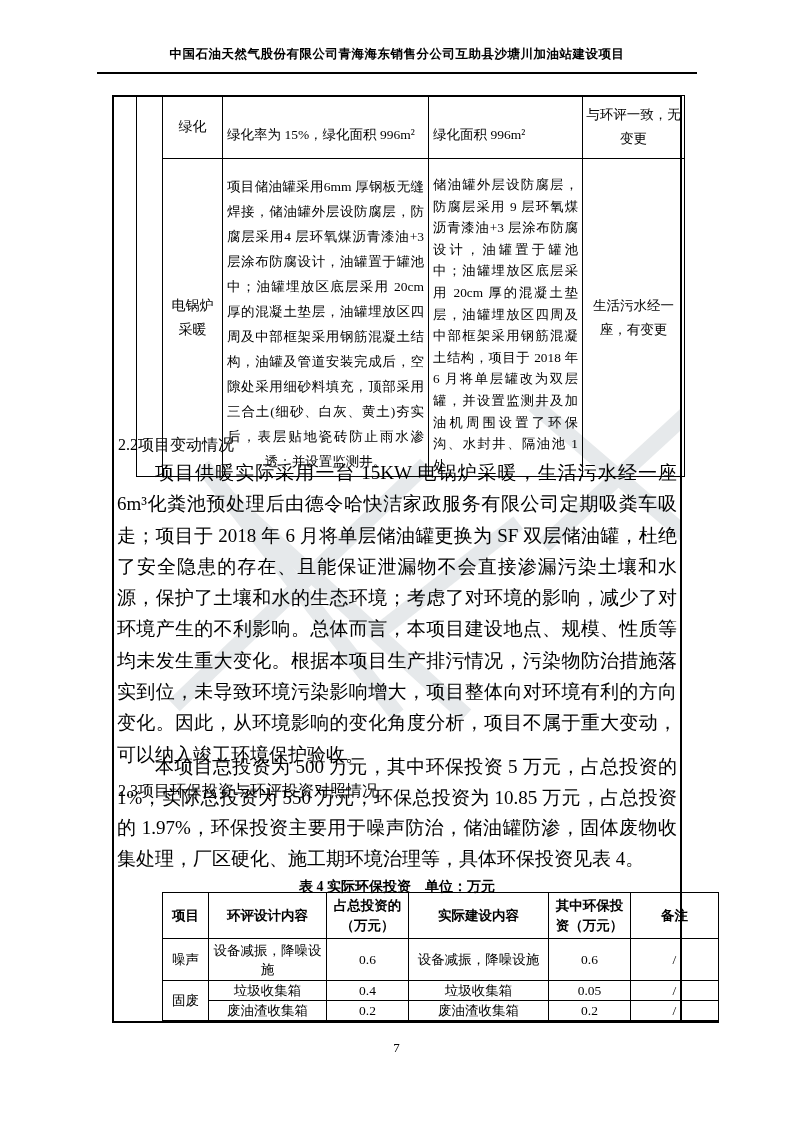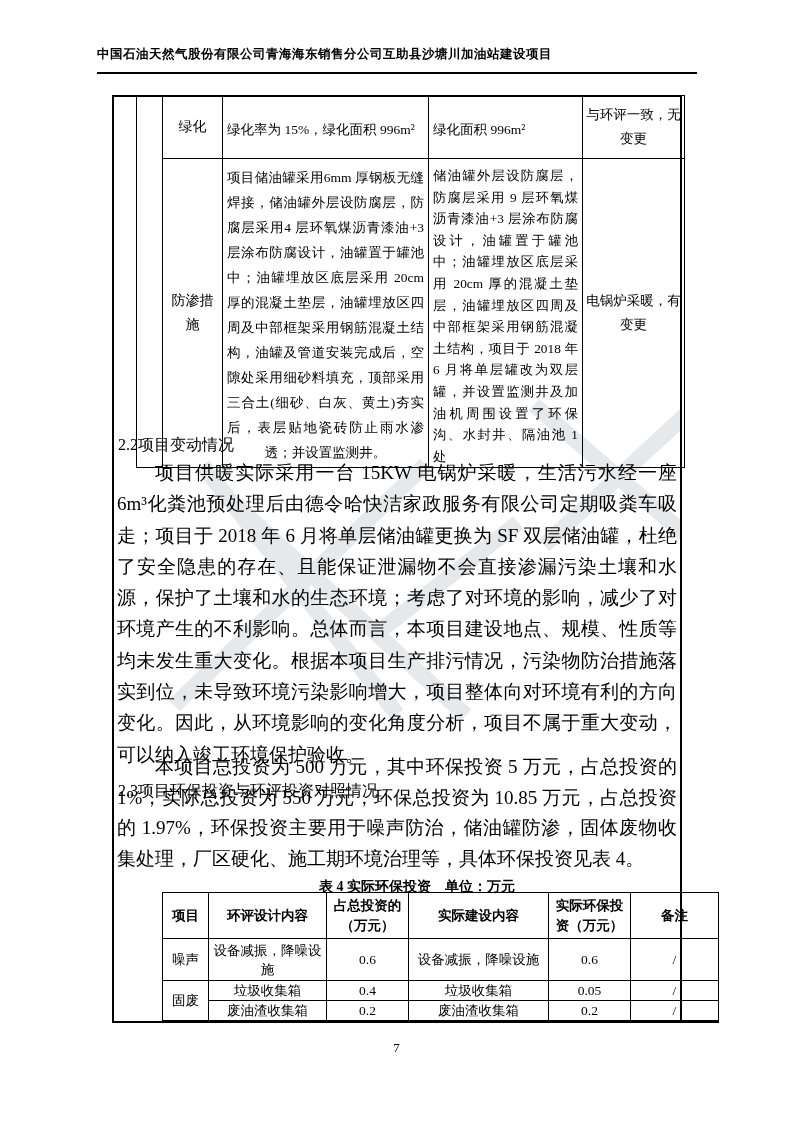--- a/index.html
+++ b/index.html
@@ -4,55 +4,55 @@
 <style>
   html,body{margin:0;padding:0;}
   body{
     width:793px;height:1122px;position:relative;background:#ffffff;color:#000;
     font-family:"Liberation Serif","DejaVu Serif",serif;
     -webkit-font-smoothing:none;
   }
   
   .doc-header{
     position:absolute;left:97px;top:46px;width:600px;
-    text-align:left;font-size:12.5px;font-weight:bold;letter-spacing:.5px;
+    text-align:center;font-size:12.5px;font-weight:bold;letter-spacing:.5px;
     padding-bottom:9px;border-bottom:2px solid #000;
   }
   
   .watermark{position:absolute;left:120px;top:380px;width:560px;height:420px;pointer-events:none;}
   
   .frame{
     position:absolute;left:112px;top:95px;width:566px;height:924px;
     border:2px solid #000;
   }
   
   table{border-collapse:collapse;table-layout:fixed;}
   .t1{position:absolute;left:22px;top:-2px;width:548px;}
   .t1 td{border:1.5px solid #000;padding:7px 3px;font-size:13.5px;vertical-align:middle;}
   .t1 .row-green td{height:46px;}
   .t1 .row-seep td{height:278px;}
   .t1 .lbl{text-align:center;font-size:14px;line-height:24px;padding:1px 2px;}
-  .t1 .body-cell{text-align:justify;vertical-align:top;line-height:25px;padding:6px 4px 0 4px;}
+  .t1 .body-cell{text-align:justify;vertical-align:top;line-height:25px;padding:15px 4px 0 4px;}
   .t1 .body-cell.tight{line-height:21.6px;font-size:13.3px;}
   .t1 .center-last{text-align-last:center;margin-left:32px;}
   .t1 .concl{text-align:center;line-height:24px;font-size:13.5px;}
   
   .sec-h{position:absolute;left:4px;width:558px;font-size:16px;font-weight:normal;}
   .h22{top:338px;}
   .h23{top:636px;margin-top:48px;}
   .para{
     position:absolute;left:3px;width:560px;
     font-size:19px;line-height:31.3px;text-indent:2em;text-align:justify;
   }
   .p22{top:360px;}
   .p23{top:655px;line-height:30.6px;}
   
   .t4-caption{
     position:absolute;left:0;top:781px;width:566px;text-align:center;
-    font-size:14px;font-weight:bold;padding-left:20px;
+    font-size:14px;font-weight:bold;
   }
   .t4{position:absolute;left:4px;bottom:-2px;width:556px;border-bottom:3px solid #000;margin-left:44px;}
   .t4 th,.t4 td{border:1.5px solid #000;font-size:13.5px;padding:1px 2px;text-align:center;vertical-align:middle;}
   .t4 th{font-weight:bold;line-height:20px;height:43px;}
   .t4 .r1 td{height:39px;line-height:19px;}
   .t4 .r2 td,.t4 .r3 td{height:17px;line-height:17px;}
   
   .page-num{position:absolute;top:1040px;left:0;width:100%;text-align:center;font-size:13px;}
 </style>
 </head>
@@ -83,24 +83,24 @@
       </colgroup>
     <tbody>
         <tr class="row-green">
       <td rowspan="2"></td>
       <td class="lbl">绿化</td>
       <td class="body-cell" style="line-height:22px;vertical-align:middle;">绿化率为 15%，绿化面积 996m²</td>
       <td class="body-cell" style="line-height:22px;vertical-align:middle;">绿化面积 996m²</td>
       <td class="concl">与环评一致，无变更</td>
     </tr>
     <tr class="row-seep">
-      <td class="lbl">防渗措施</td>
+      <td class="lbl">电锅炉采暖</td>
       <td class="body-cell center-last">项目储油罐采用6mm 厚钢板无缝焊接，储油罐外层设防腐层，防腐层采用4 层环氧煤沥青漆油+3 层涂布防腐设计，油罐置于罐池中；油罐埋放区底层采用 20cm 厚的混凝土垫层，油罐埋放区四周及中部框架采用钢筋混凝土结构，油罐及管道安装完成后，空隙处采用细砂料填充，顶部采用三合土(细砂、白灰、黄土)夯实后，表层贴地瓷砖防止雨水渗透；并设置监测井。</td>
       <td class="body-cell tight">储油罐外层设防腐层，防腐层采用 9 层环氧煤沥青漆油+3 层涂布防腐设计，油罐置于罐池中；油罐埋放区底层采用 20cm 厚的混凝土垫层，油罐埋放区四周及中部框架采用钢筋混凝土结构，项目于 2018 年 6 月将单层罐改为双层罐，并设置监测井及加油机周围设置了环保沟、水封井、隔油池 1 处</td>
-      <td class="concl">电锅炉采暖，有变更</td>
+      <td class="concl">生活污水经一座，有变更</td>
     </tr>
   </tbody>
     </table>
 
   <div class="sec-h h22">2.2项目变动情况</div>
   <div class="para p22">项目供暖实际采用一台 15KW 电锅炉采暖，生活污水经一座 6m³化粪池预处理后由德令哈快洁家政服务有限公司定期吸粪车吸走；项目于 2018 年 6 月将单层储油罐更换为 SF 双层储油罐，杜绝了安全隐患的存在、且能保证泄漏物不会直接渗漏污染土壤和水源，保护了土壤和水的生态环境；考虑了对环境的影响，减少了对环境产生的不利影响。总体而言，本项目建设地点、规模、性质等均未发生重大变化。根据本项目生产排污情况，污染物防治措施落实到位，未导致环境污染影响增大，项目整体向对环境有利的方向变化。因此，从环境影响的变化角度分析，项目不属于重大变动，可以纳入竣工环境保护验收。</div>
 
   <div class="sec-h h23">2.3项目环保投资与环评投资对照情况</div>
   <div class="para p23">本项目总投资为 500 万元，其中环保投资 5 万元，占总投资的 1%，实际总投资为 550 万元，环保总投资为 10.85 万元，占总投资的 1.97%，环保投资主要用于噪声防治，储油罐防渗，固体废物收集处理，厂区硬化、施工期环境治理等，具体环保投资见表 4。</div>
 
@@ -114,21 +114,21 @@
         <col style="width:140px">
         <col style="width:82px">
         <col style="width:88px">
       </colgroup>
     <tbody>
         <tr>
       <th>项目</th>
       <th>环评设计内容</th>
       <th>占总投资的（万元）</th>
       <th>实际建设内容</th>
-      <th>实际环保投资（万元）</th>
+      <th>其中环保投资（万元）</th>
       <th>备注</th>
     </tr>
     <tr class="r1">
       <td>噪声</td>
       <td>设备减振，降噪设施</td>
       <td>0.6</td>
       <td>设备减振，降噪设施</td>
       <td>0.6</td>
       <td>/</td>
     </tr>

